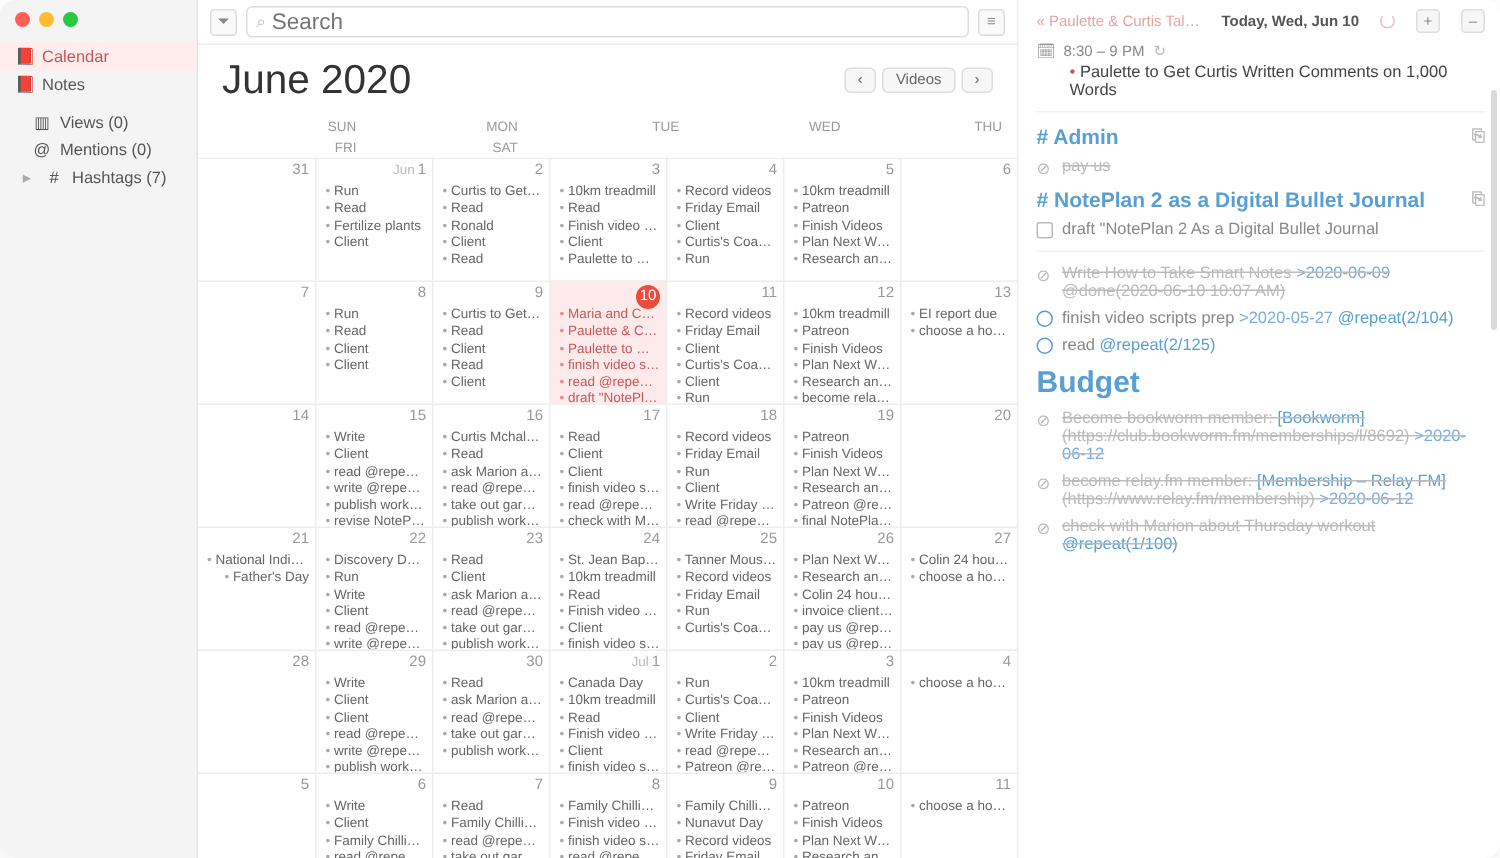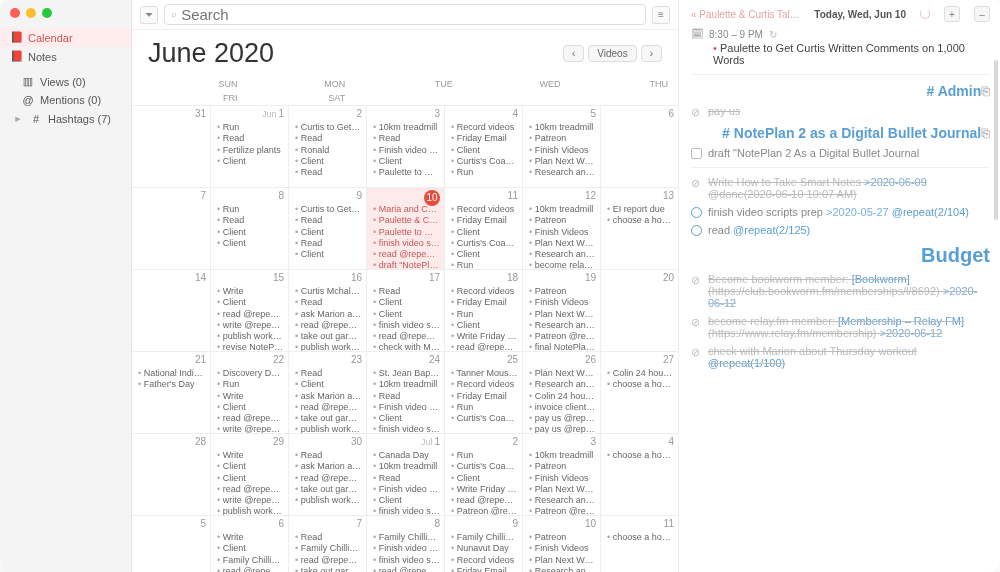--- a/index.html
+++ b/index.html
@@ -22,21 +22,21 @@
   .searchwrap { flex: 1; display: flex; align-items: center; gap: 4px; border: 1px solid #ddd; border-radius: 4px; padding: 1px 6px; background: #fff; }
   .searchwrap input { border: none; outline: none; font-size: 15px; flex: 1; background: transparent; }
   .cal-head { display: flex; align-items: center; justify-content: space-between; padding: 8px 16px 8px 16px; }
   .cal-title { font-size: 27px; font-weight: 400; color: #333; }
   .cal-nav { display: flex; gap: 4px; align-items: center; }
   .navbtn { border: 1px solid #ddd; border-radius: 4px; padding: 2px 8px; font-size: 10px; background: #f7f7f7; color: #666; }
   .dow { display: grid; grid-template-columns: repeat(5, 1fr); padding: 0 4px; }
   .dow div { text-align: right; font-size: 9px; color: #999; padding: 2px 6px; }
   .grid { display: grid; grid-template-columns: repeat(7, 1fr); overflow: hidden; flex: 1; }
   .cell { border-top: 1px solid #eee; border-left: 1px solid #eee; padding: 2px 4px 2px 6px; height: 82px; overflow: hidden; position: relative; font-size: 9px; line-height: 1.25; }
-  .cell:nth-child(7n+1) { border-left: none; }
+  .cell:nth-child(7n+1) { border-left: none; text-align: right; }
   .daynum { position: absolute; top: 2px; right: 4px; font-size: 10px; color: #999; }
   .daynum .pre { font-size: 9px; color: #bbb; margin-right: 2px; }
   .cell.today .daynum .num { background: #e74c3c; color: #fff; border-radius: 50%; display: inline-block; width: 16px; height: 16px; line-height: 16px; text-align: center; font-size: 10px; }
   .cell.today { background: #fdeaea; }
   .events { margin-top: 14px; }
   .ev { white-space: nowrap; overflow: hidden; text-overflow: ellipsis; color: #666; }
   .ev::before { content: "• "; color: #aaa; }
   .ev.hl { color: #c85858; }
   .ev.hl::before { color: #e58b8b; }
   
@@ -44,21 +44,21 @@
   .detail-top { display: flex; align-items: center; gap: 14px; font-size: 10px; color: #aaa; }
   .detail-top .crumb { flex: 1; overflow: hidden; white-space: nowrap; text-overflow: ellipsis; }
   .detail-top .datebold { color: #555; font-weight: 600; }
   .spinner { width: 10px; height: 10px; border: 1.5px solid #e8c0c0; border-top-color: transparent; border-radius: 50%; }
   .sqbtn { width: 16px; height: 16px; border: 1px solid #ddd; border-radius: 3px; background: #f6f6f6; display: flex; align-items: center; justify-content: center; font-size: 10px; color: #888; }
   .time-line { display: flex; align-items: center; gap: 6px; font-size: 10px; color: #888; margin-top: 6px; }
   .cal-ic { width: 12px; height: 12px; }
   .agenda-line { margin-left: 22px; margin-top: 2px; font-size: 11px; color: #444; }
   .agenda-line::before { content: "• "; color: #c85858; }
   .hrsoft { border: none; border-top: 1px solid #f1f1f1; margin: 8px 0; }
-  .section-h { font-size: 14px; font-weight: 600; color: #5a9fd4; margin-top: 8px; display: flex; justify-content: flex-end; align-items: center; }
+  .section-h { font-size: 14px; font-weight: 600; color: #5a9fd4; margin-top: 8px; display: flex; justify-content: space-between; align-items: center; }
   .section-h .right-ic { font-size: 11px; color: #bbb; }
   .section-h.budget { font-size: 20px; color: #5a9fd4; margin-top: 8px; }
   .task { display: flex; gap: 6px; align-items: flex-start; margin-top: 6px; font-size: 11px; color: #888; }
   .task .box { width: 11px; height: 11px; border: 1px solid #bbb; border-radius: 2px; flex-shrink: 0; margin-top: 1px; }
   .task .circle { width: 11px; height: 11px; border: 1.5px solid #5a9fd4; border-radius: 50%; flex-shrink: 0; margin-top: 1px; }
   .task .chk { width: 11px; height: 11px; flex-shrink: 0; margin-top: 1px; color: #bbb; }
   .task.done .txt, .task.done a { text-decoration: line-through; color: #bbb; }
   .task .txt { flex: 1; overflow-wrap: break-word; }
   .link { color: #5a9fd4; }
   .meta { color: #7aaee0; }

